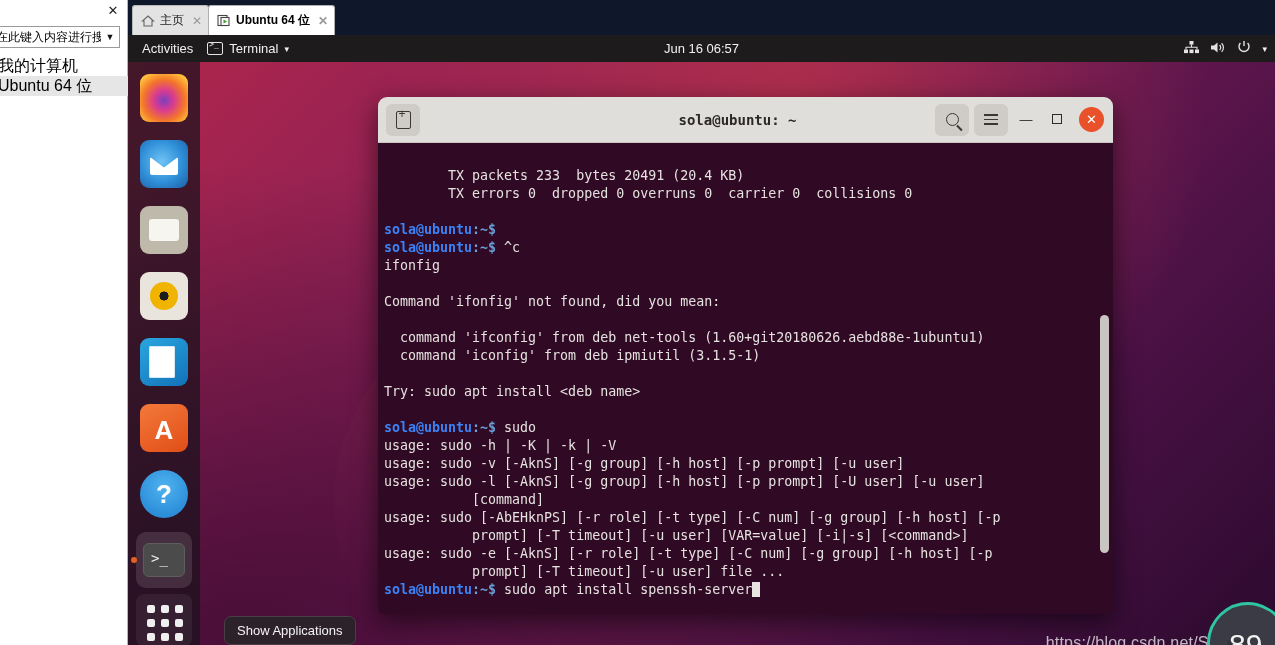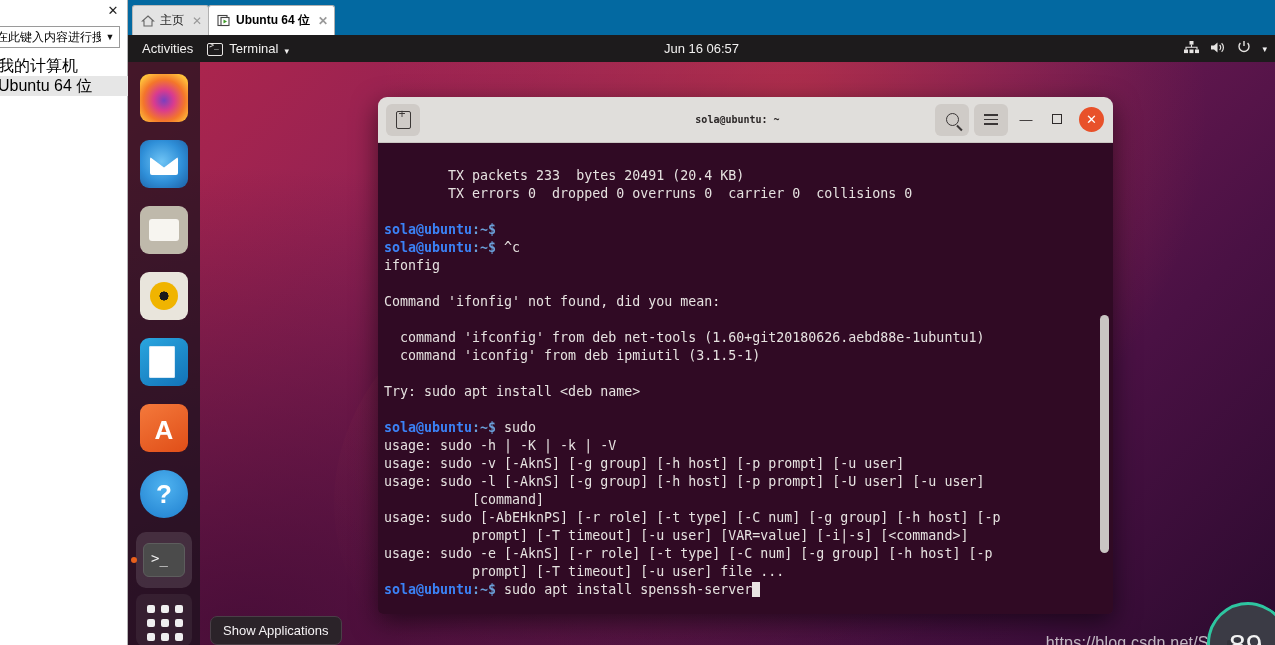--- a/index.html
+++ b/index.html
@@ -43,21 +43,21 @@
     height: 20px; line-height: 20px; font-size: 16px; color: #000;
     padding-left: 4px; white-space: nowrap;
   }
   .tree-item.child { padding-left: 4px; }
   .tree-item.selected { background: #e6e6e6; }
   .tree-item .label-inner { display: inline-block; margin-left: -6px; }
 
   
   .tabstrip {
     position: absolute; left: 128px; top: 0; width: 1147px; height: 35px;
-    background: #0369a1;
+    background: #0f172a;
   }
   .tab {
     position: absolute; top: 5px; height: 30px;
     display: flex; align-items: center; gap: 5px;
     padding: 0 6px 0 8px; font-size: 12px; color: #222;
     background: #e3e3e3; border: 1px solid #b9b9b9; border-bottom: none;
     border-radius: 3px 3px 0 0;
   }
   .tab.active {
     background: #ffffff; font-weight: bold; color: #000;
@@ -87,21 +87,21 @@
   }
 
   
   .topbar {
     position: absolute; left: 0; top: 0; width: 1147px; height: 27px;
     background: #1d1b1c; color: #f2f1f0;
     display: flex; align-items: center;
     font-size: 13px;
   }
   .topbar .activities { padding: 0 14px 0 14px; }
-  .topbar .appmenu { display: flex; align-items: flex-end; gap: 6px; }
+  .topbar .appmenu { display: flex; align-items: center; gap: 6px; }
   .topbar .clock {
     position: absolute; left: 0; right: 0; text-align: center;
     font-size: 13px; pointer-events: none;
   }
   .topbar .tray {
     position: absolute; right: 8px; display: flex; align-items: center; gap: 11px;
   }
   .term-menu-ico {
     width: 16px; height: 13px; border: 1.6px solid #e8e6e4; border-radius: 2px;
     display: inline-block; position: relative;
@@ -186,21 +186,21 @@
     position: relative; background: rgba(255,255,255,0.06); border-radius: 8px;
     flex: none;
   }
   .apps-grid {
     position: absolute; left: 11px; top: 11px;
     display: grid; grid-template-columns: repeat(3, 8px); gap: 6px;
   }
   .apps-grid i { width: 8px; height: 8px; border-radius: 2px; background: #efefef; display:block; }
 
   .show-apps-tip {
-    position: absolute; left: 82px; bottom: 13px;
+    position: absolute; left: 96px; bottom: 13px;
     background: #2b2329; color: #f5f2f4; border: 1px solid #4a3f47;
     border-radius: 7px; padding: 6px 12px; font-size: 13px;
   }
 
   
   .desk-icon {
     position: absolute; width: 76px; text-align: center;
     color: #fff; font-size: 12px; text-shadow: 0 1px 2px rgba(0,0,0,0.8);
   }
   .desk-folder {
@@ -250,21 +250,21 @@
   .hbtn.newtab { margin-left: 2px; }
   .newtab-glyph {
     width: 15px; height: 18px; border: 1.6px solid #3b3736; border-radius: 2px;
     position: relative;
   }
   .newtab-glyph::after {
     content: "+"; position: absolute; left: 2px; top: -5px; font-size: 12px; color: #3b3736;
   }
   .term-title {
     position: absolute; left: 0; right: 16px; text-align: center;
-    font-size: 10px; font-weight: bold; color: #2c2828;
+    font-size: 14px; font-weight: bold; color: #2c2828;
     font-family: "DejaVu Sans Mono", monospace;
     pointer-events: none;
   }
   .head-right {
     margin-left: auto; display: flex; align-items: center; gap: 5px; z-index: 2;
   }
   .search-glyph {
     width: 13px; height: 13px; border: 1.8px solid #3a3636; border-radius: 50%;
     position: relative;
   }

